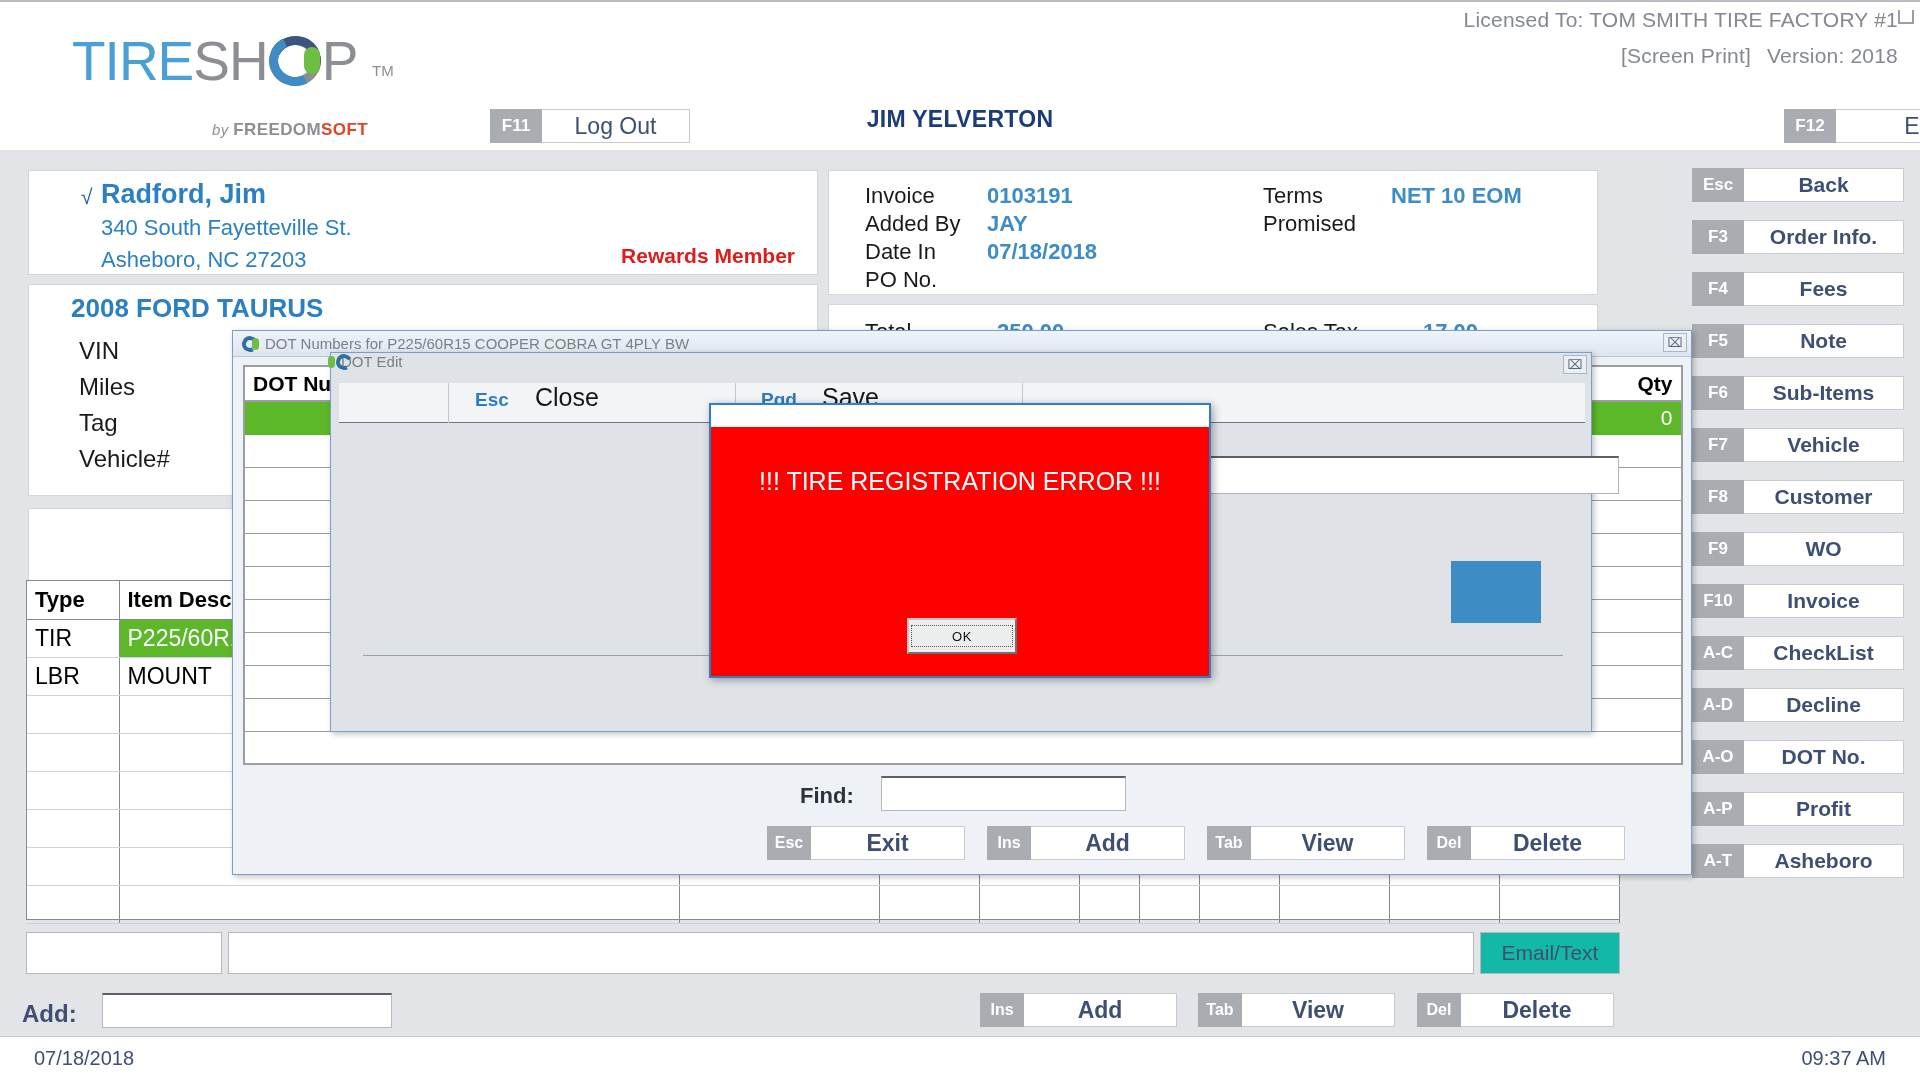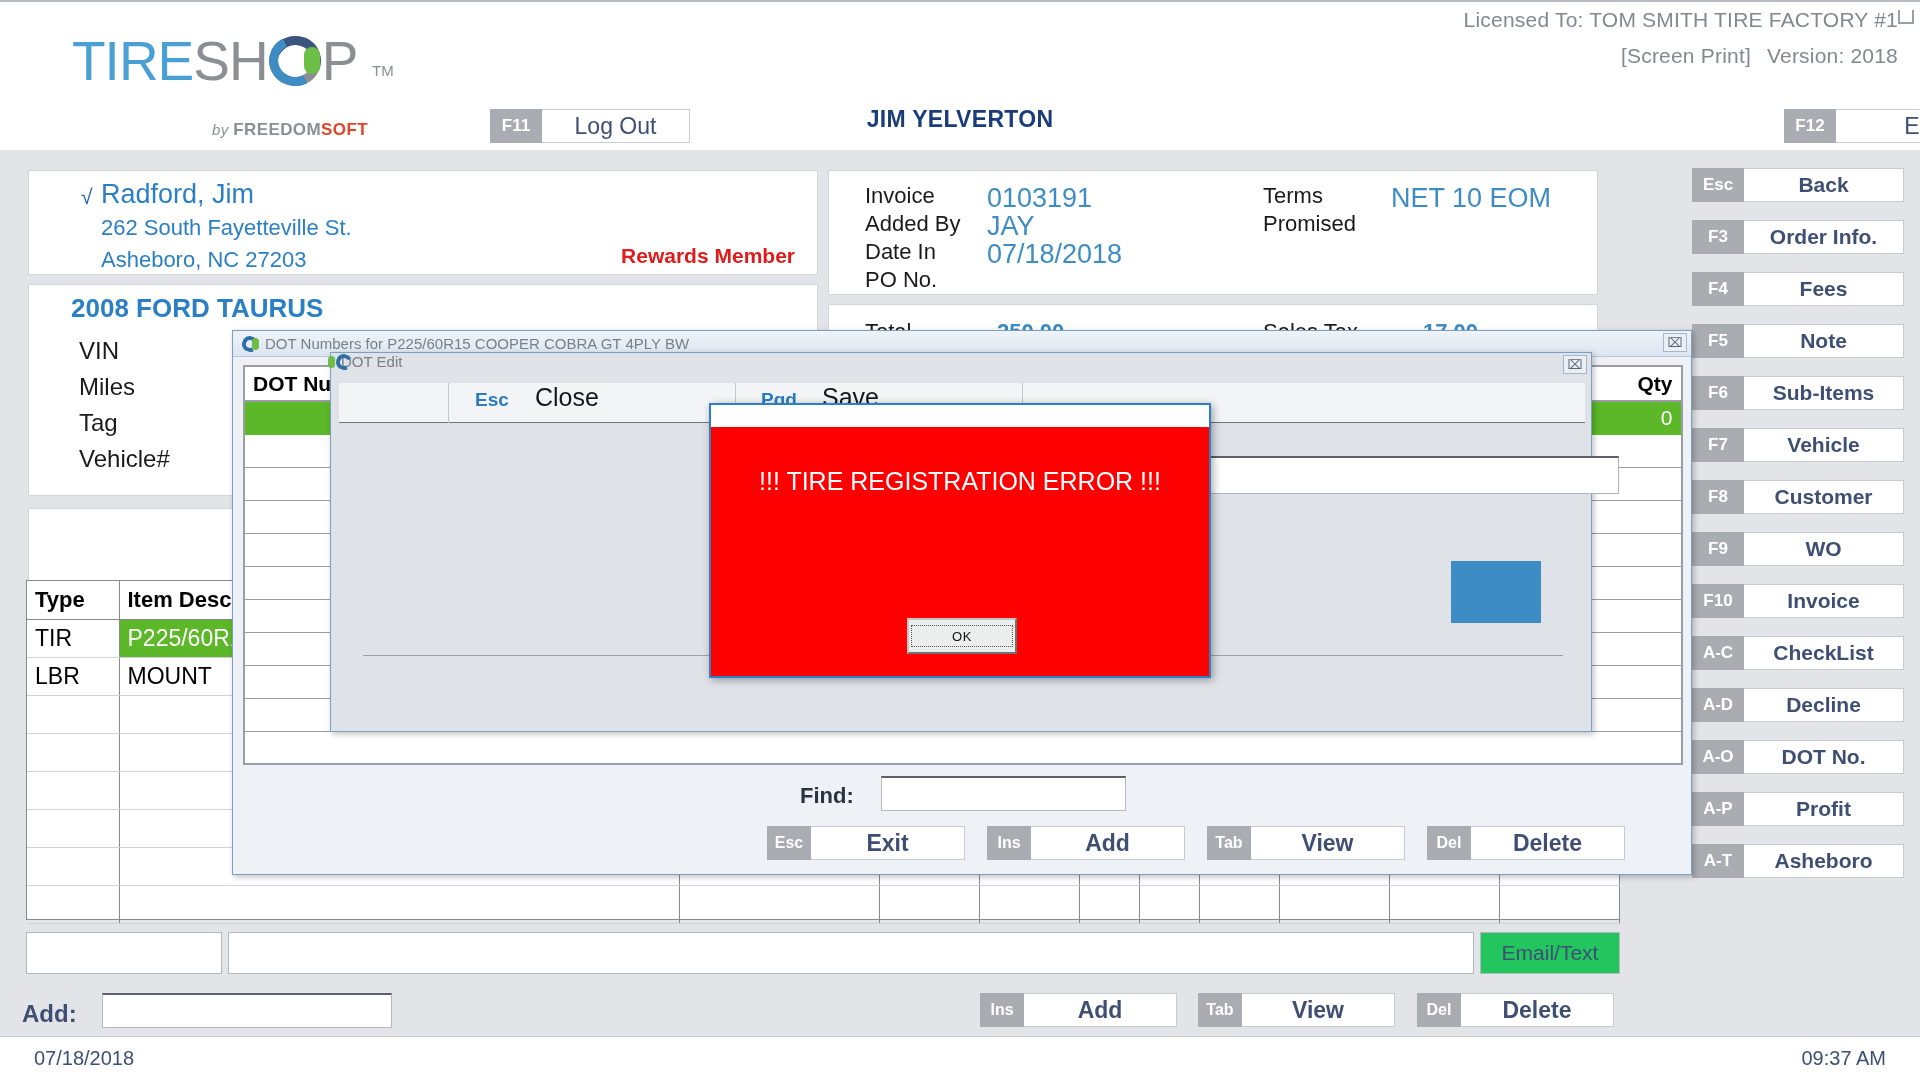--- a/index.html
+++ b/index.html
@@ -96,21 +96,21 @@
   #sidebar .fkey{ height:34px; margin-bottom:18px; }
   #sidebar .key{ min-width:52px; font-size:17px; }
   #sidebar .lab{ font-size:21px; }
 
   
   #customer-card{
     position:absolute; left:28px; top:170px; width:790px; height:105px;
     background:#ffffff; border:1px solid #d2d5da;
   }
   #cust-check{ position:absolute; left:52px; top:14px; font-size:21px; color:#1d5fa8; }
-  #cust-name{ position:absolute; left:72px; top:8px; font-size:27px; font-weight:normal; color:#2b7fc4; }
+  #cust-name{ position:absolute; left:72px; top:8px; font-size:27px; font-weight:bold; color:#2b7fc4; }
   #cust-addr1{ position:absolute; left:72px; top:44px; font-size:22px; color:#2b7fc4; }
   #cust-addr2{ position:absolute; left:72px; top:76px; font-size:22px; color:#2b7fc4; }
   #rewards{ position:absolute; right:22px; top:73px; font-size:21px; font-weight:bold; color:#e01b1b; }
 
   
   #vehicle-card{
     position:absolute; left:28px; top:284px; width:790px; height:212px;
     background:#ffffff; border:1px solid #d2d5da;
   }
   #veh-title{ position:absolute; left:42px; top:8px; font-size:26px; font-weight:bold; color:#2b7fc4; }
@@ -122,21 +122,21 @@
     position:absolute; left:28px; top:508px; width:790px; height:76px;
     background:#ffffff; border:1px solid #d2d5da;
   }
 
   
   #invoice-card{
     position:absolute; left:828px; top:170px; width:770px; height:125px;
     background:#ffffff; border:1px solid #d2d5da;
   }
   .inv-lab{ position:absolute; font-size:22px; color:#1a1a1a; }
-  .inv-val{ position:absolute; font-size:27px; font-weight:normal; color:#3d8dc4; }
+  .inv-val{ position:absolute; font-size:22px; font-weight:bold; color:#3d8dc4; }
   #il1{ left:36px; top:12px; } #iv1{ left:158px; top:12px; }
   #il2{ left:36px; top:40px; } #iv2{ left:158px; top:40px; }
   #il3{ left:36px; top:68px; } #iv3{ left:158px; top:68px; }
   #il4{ left:36px; top:96px; }
   #tl1{ left:434px; top:12px; } #tv1{ left:562px; top:12px; }
   #tl2{ left:434px; top:40px; }
 
   
   #totals-card{
     position:absolute; left:828px; top:304px; width:770px; height:60px;
@@ -163,21 +163,21 @@
     border-right:1px solid #868a90; border-bottom:1px solid #cfd2d6;
     white-space:nowrap; overflow:hidden;
   }
   #items-grid td.sel{ background:#5cb828; color:#ffffff; }
 
   
   #note-strip{ position:absolute; left:26px; top:932px; width:1594px; height:42px; display:flex; }
   #note-small{ width:196px; background:#fff; border:1px solid #b5b9bf; }
   #note-big{ flex:1; background:#fff; border:1px solid #b5b9bf; margin-left:6px; }
   #emailtext-btn{
-    width:140px; margin-left:6px; background:#22c55e; border:1px solid #b5b9bf;
+    width:140px; margin-left:6px; background:#14b8a6; border:1px solid #b5b9bf;
     display:flex; align-items:center; justify-content:center;
     font-size:21px; color:#3e4f73;
   }
 
   
   #add-label{ position:absolute; left:22px; top:1000px; font-size:24px; font-weight:bold; color:#3e4f73; }
   #add-input{
     position:absolute; left:102px; top:993px; width:290px; height:35px;
     background:#ffffff; border:1px solid #b5b9bf; border-top:2px solid #5c6068;
   }
@@ -394,21 +394,21 @@
     </div>
     <div class="fkey">
       <div class="key">A-T</div>
       <div class="lab">Asheboro</div>
     </div>
   </div>
 
 <div id="customer-card">
   <div id="cust-check">√</div>
   <div id="cust-name">Radford, Jim</div>
-  <div id="cust-addr1">262 South Fayetteville St.</div>
+  <div id="cust-addr1">340 South Fayetteville St.</div>
   <div id="cust-addr2">Asheboro, NC  27203</div>
   <div id="rewards">Rewards Member</div>
 </div>
 
 <div id="vehicle-card">
   <div id="veh-title">2008 FORD TAURUS</div>
   <div id="veh-vin" class="veh-lab">VIN</div>
   <div id="veh-miles" class="veh-lab">Miles</div>
   <div id="veh-tag" class="veh-lab">Tag</div>
   <div id="veh-num" class="veh-lab">Vehicle#</div>

